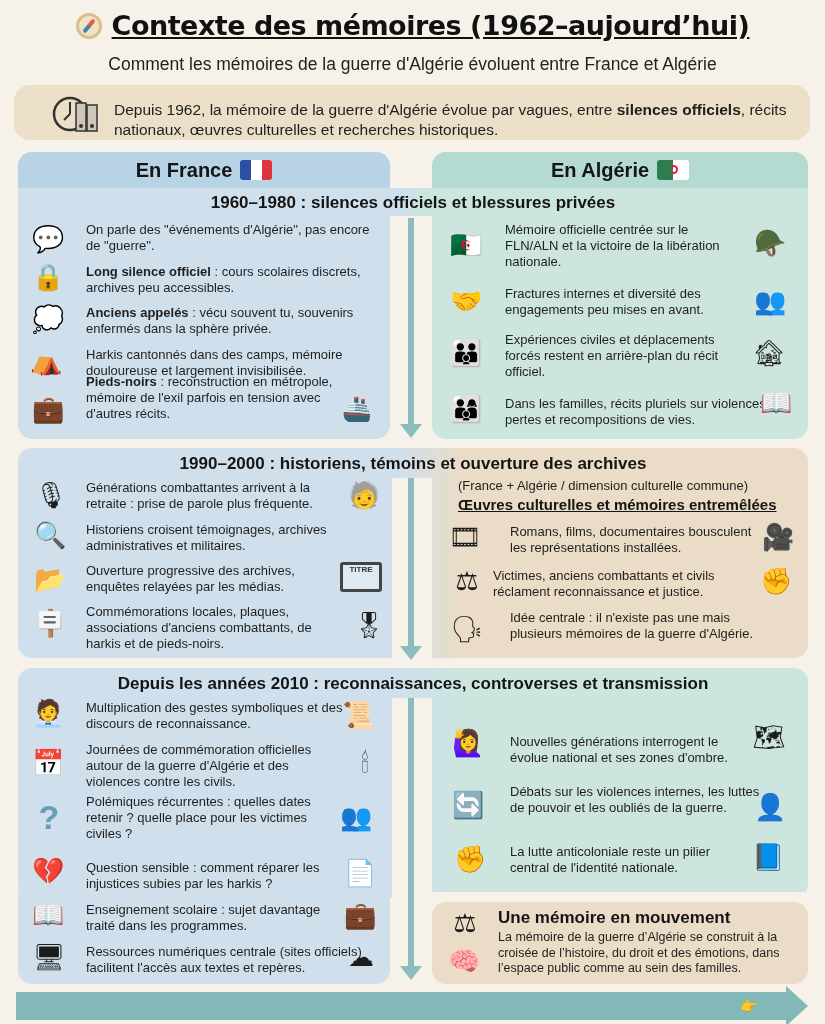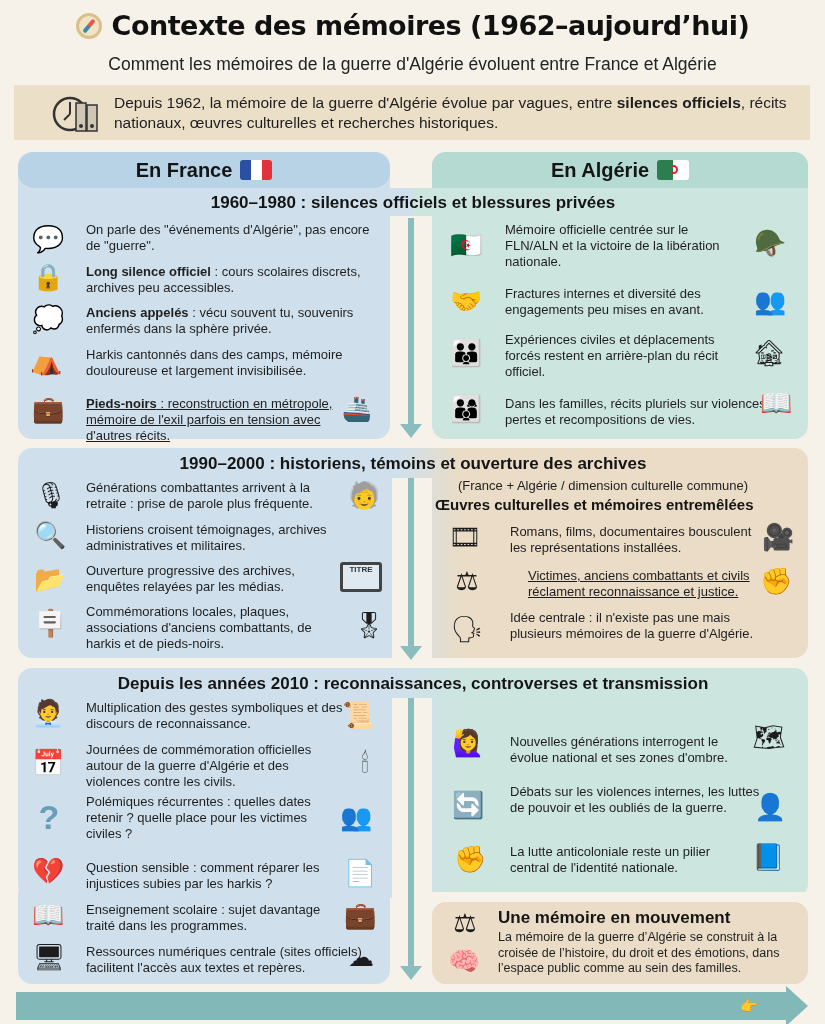--- a/index.html
+++ b/index.html
@@ -10,56 +10,56 @@
     color: #1c1c1c;
     position: relative;
   }
   .abs { position: absolute; }
 
   
   .title {
     left: 0; top: 10px; width: 825px; text-align: right;
     font-family: "DejaVu Sans", sans-serif; font-weight: bold;
     font-size: 27px; letter-spacing: -0.5px; color: #111;
-    display: flex; align-items: center; justify-content: center; gap: 10px;
+    display: flex; align-items: center; justify-content: center; gap: 10px; text-decoration: underline;
   }
   .compass {
     width: 26px; height: 26px; border-radius: 50%;
     background: #f1e4c6; border: 3px solid #d9c08c; position: relative;
   }
   .compass::before {
     content: ""; position: absolute; left: 8px; top: 2px; width: 4px; height: 16px;
     background: linear-gradient(#e25a4a 50%, #3a8aa8 50%);
     transform: rotate(40deg); border-radius: 2px;
   }
   .subtitle {
     left: 0; top: 54px; width: 825px; text-align: center;
     font-size: 17.5px; color: #222;
   }
   .intro {
     left: 14px; top: 85px; width: 796px; height: 55px;
-    background: #ecdfc8; border-radius: 1px;
-    display: flex; align-items: center; padding-left: 100px; padding-right: 20px;
+    background: #ecdfc8; border-radius: 16px;
+    display: flex; align-items: flex-end; padding-left: 100px; padding-right: 20px;
   }
   .intro-icon { left: 52px; top: 93px; width: 50px; height: 42px; }
   .intro-text { font-size: 15.5px; line-height: 20px; color: #1e1e1e; }
   .intro-text b { font-weight: bold; }
 
   
   .panel { border-radius: 14px; }
   .fr { background: #cfe0ec; }
   .dz { background: #cde5df; }
   .beige { background: #eadcc6; }
 
   .col-head {
     height: 36px; border-radius: 14px 14px 0 0;
     font-size: 20px; font-weight: bold; display: flex;
     align-items: center; justify-content: center; gap: 8px; color: #151515;
   }
-  .col-head.fr-h { background: #b8d3e6; border-radius: 16px; }
+  .col-head.fr-h { background: #b8d3e6; }
   .col-head.dz-h { background: #b5dad1; }
   .flag { width: 32px; height: 20px; border-radius: 3px; display: flex; overflow: hidden; }
   .flag-fr span { flex: 1; }
   .flag-dz { position: relative; }
   .flag-dz .g { width: 50%; background: #2e7d4f; }
   .flag-dz .w { width: 50%; background: #fff; }
   .flag-dz .c { position: absolute; left: 12px; top: 5px; width: 9px; height: 9px; border-radius: 50%; border: 2px solid #d23; border-left-color: transparent; }
 
   .period-title {
     font-size: 17px; font-weight: bold; text-align: center; color: #151515;
@@ -147,21 +147,21 @@
 <div class="item" style="left:86px;top:305px;width:290px;">
   <span class="txt"><b>Anciens appelés</b><span> : vécu souvent tu, souvenirs enfermés dans la sphère privée.</span></span>
 </div>
 
 <div class="abs ico" style="left:28px;top:344px;">⛺</div>
 <div class="item" style="left:86px;top:347px;width:290px;">
   <span class="txt">Harkis cantonnés dans des camps, mémoire douloureuse et largement invisibilisée.</span>
 </div>
 
 <div class="abs ico" style="left:30px;top:392px;">💼</div>
-<div class="item" style="left:86px;top:396px;width:270px;text-decoration:underline;">
+<div class="item" style="left:86px;top:374px;width:270px;">
   <span class="txt"><b>Pieds-noirs</b><span> : reconstruction en métropole, mémoire de l'exil parfois en tension avec d'autres récits.</span></span>
 </div>
 <div class="abs ico ico-sm" style="left:338px;top:392px;">🚢</div>
 
 <div class="abs ico" style="left:448px;top:228px;">🇩🇿</div>
 <div class="item" style="left:505px;top:222px;width:230px;">
   <span class="txt">Mémoire officielle centrée sur le FLN/ALN et la victoire de la libération nationale.</span>
 </div>
 <div class="abs ico" style="left:752px;top:226px;">🪖</div>
 
@@ -206,30 +206,30 @@
   <span>TITRE</span>
 </div>
 
 <div class="abs ico" style="left:32px;top:606px;">🪧</div>
 <div class="item" style="left:86px;top:604px;width:260px;">
   <span class="txt">Commémorations locales, plaques, associations d'anciens combattants, de harkis et de pieds-noirs.</span>
 </div>
 <div class="abs ico" style="left:350px;top:608px;">🎖</div>
 
 <div class="abs" style="left:458px;top:478px;width:340px;font-size:13px;color:#222;">(France + Algérie / dimension culturelle commune)</div>
-<div class="abs" style="left:435px;top:496px;width:340px;font-size:15px;font-weight:bold;color:#151515;">Œuvres culturelles et mémoires entremêlées</div>
+<div class="abs" style="left:458px;top:496px;width:340px;font-size:15px;font-weight:bold;color:#151515;text-decoration:underline;">Œuvres culturelles et mémoires entremêlées</div>
 
 <div class="abs ico" style="left:446px;top:520px;">🎞</div>
 <div class="item" style="left:510px;top:524px;width:250px;">
   <span class="txt">Romans, films, documentaires bousculent les représentations installées.</span>
 </div>
 <div class="abs ico" style="left:760px;top:520px;">🎥</div>
 
 <div class="abs ico" style="left:448px;top:564px;">⚖</div>
-<div class="item" style="left:528px;top:568px;width:250px;text-decoration:underline;">
+<div class="item" style="left:493px;top:568px;width:250px;">
   <span class="txt">Victimes, anciens combattants et civils réclament reconnaissance et justice.</span>
 </div>
 <div class="abs ico" style="left:758px;top:564px;">✊</div>
 
 <div class="abs ico" style="left:448px;top:612px;">🗣</div>
 <div class="item" style="left:510px;top:610px;width:270px;align-items:flex-end;">
   <span class="txt">Idée centrale : il n'existe pas une mais plusieurs mémoires de la guerre d'Algérie.</span>
 </div>
 
 <div class="abs panel" style="left:18px;top:668px;width:790px;height:230px;background:linear-gradient(90deg,#cfe0ec 48%,#cde5df 56%);"></div>

